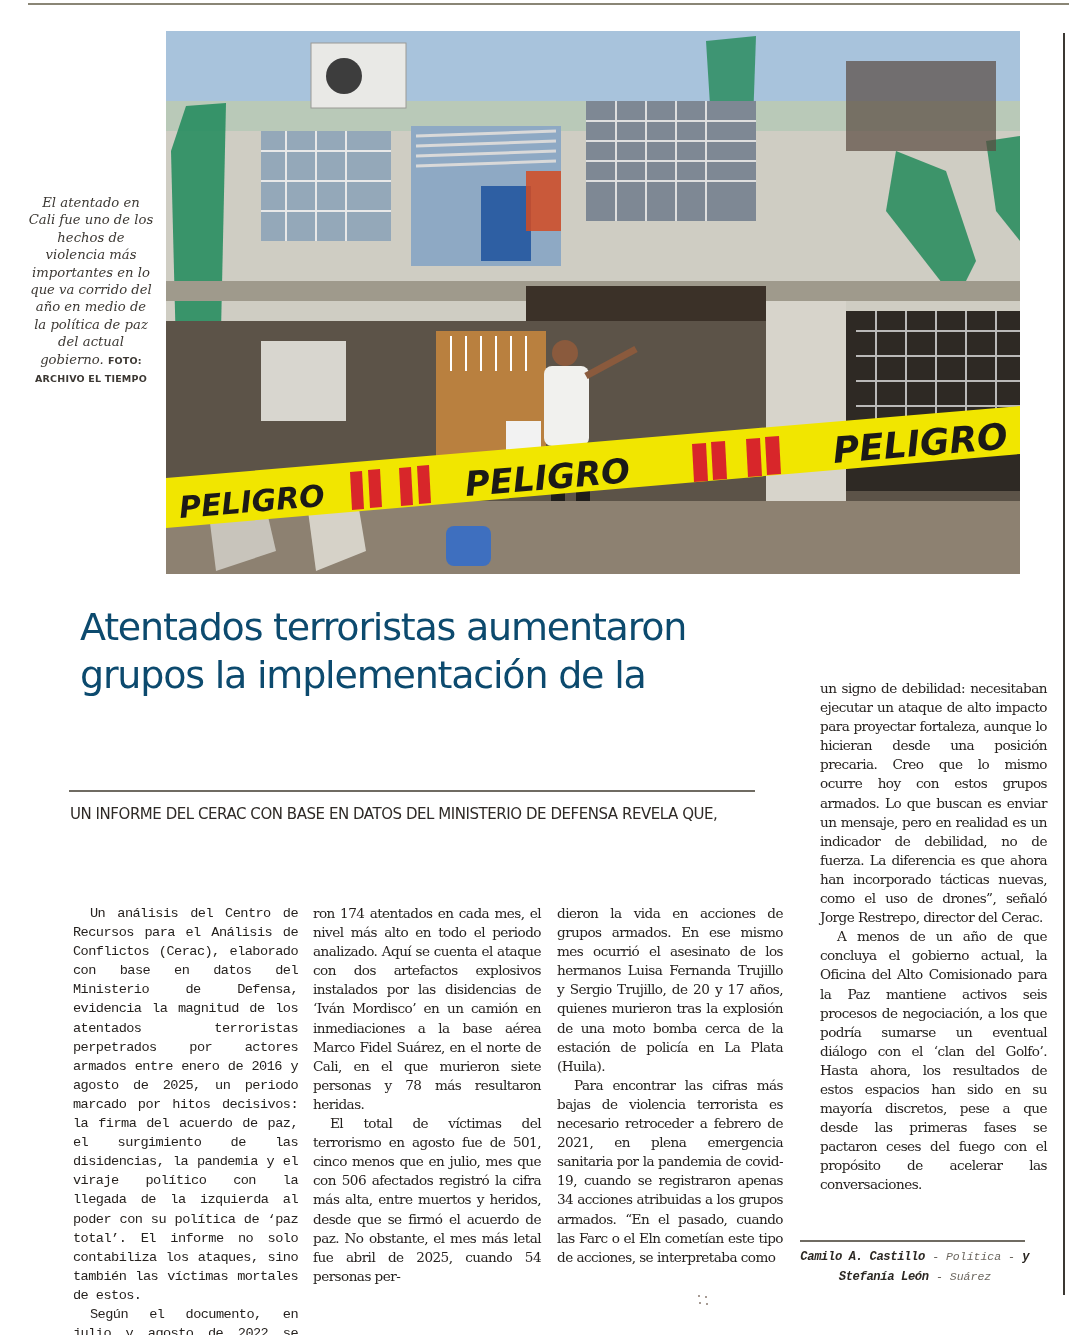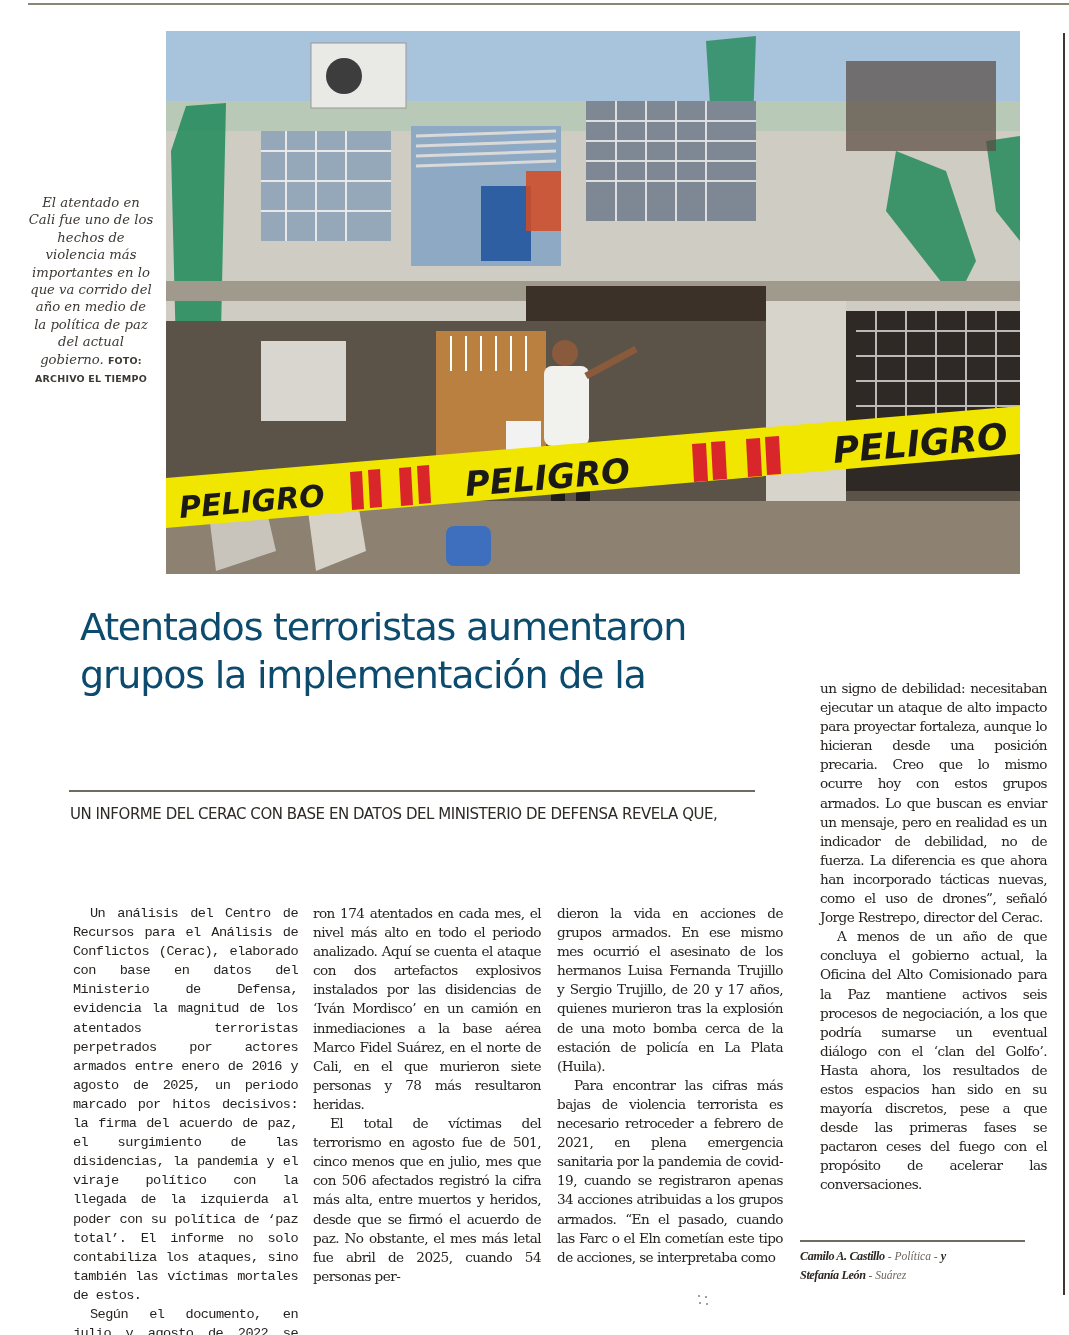--- a/index.html
+++ b/index.html
@@ -28,21 +28,21 @@
   
   .col { position: absolute; font-family: "DejaVu Serif", serif; font-size: 13.6px; line-height: 19.1px; letter-spacing: -0.55px; color: #26221f; text-align: justify; }
   .col p { margin: 0; text-indent: 0; }
   .col p.ind { text-indent: 17px; }
   .col1 { left: 73px; top: 904px; width: 225px; font-family: Liberation Mono, monospace; }
   .col2 { left: 313px; top: 904px; width: 228px; }
   .col3 { left: 557px; top: 904px; width: 226px; }
   .col4 { left: 800px; top: 679px; width: 227px; margin-left: 20px; }
 
   .byline-rule { position: absolute; left: 800px; top: 1240px; width: 225px; height: 2px; background: #6f6b62; }
-  .byline { position: absolute; left: 800px; top: 1247px; width: 230px; font-family: Liberation Serif, serif; font-size: 12.2px; line-height: 19px; color: #2b2722; }
+  .byline { position: absolute; left: 800px; top: 1247px; width: 230px; font-family: Liberation Mono, monospace; font-size: 12.2px; line-height: 19px; color: #2b2722; text-align: center; }
   .byline .name { font-weight: bold; font-style: italic; letter-spacing: -0.4px; }
   .byline .sec { font-style: italic; color: #6b665e; font-size: 11.5px; }
   .byline .conj { font-weight: bold; font-style: italic; }
 
   .page-mark { position: absolute; left: 697px; top: 1294px; width: 14px; height: 14px; }
   .page-mark span { position: absolute; width: 2px; height: 2px; border-radius: 1px; background: #8a7a70; }
 </style>
 </head>
 <body>
 

